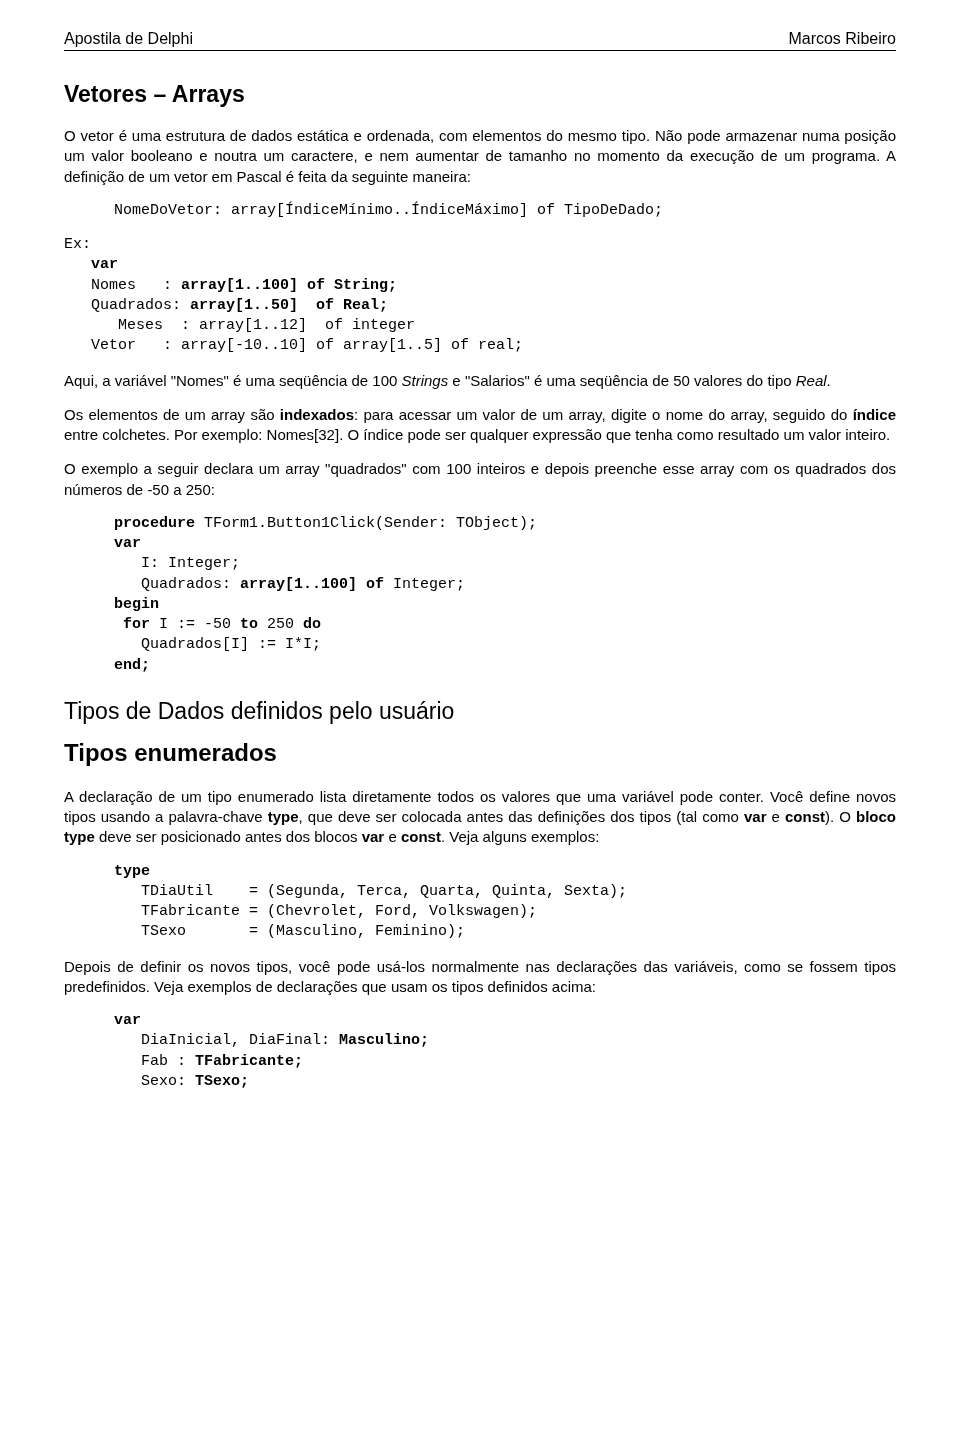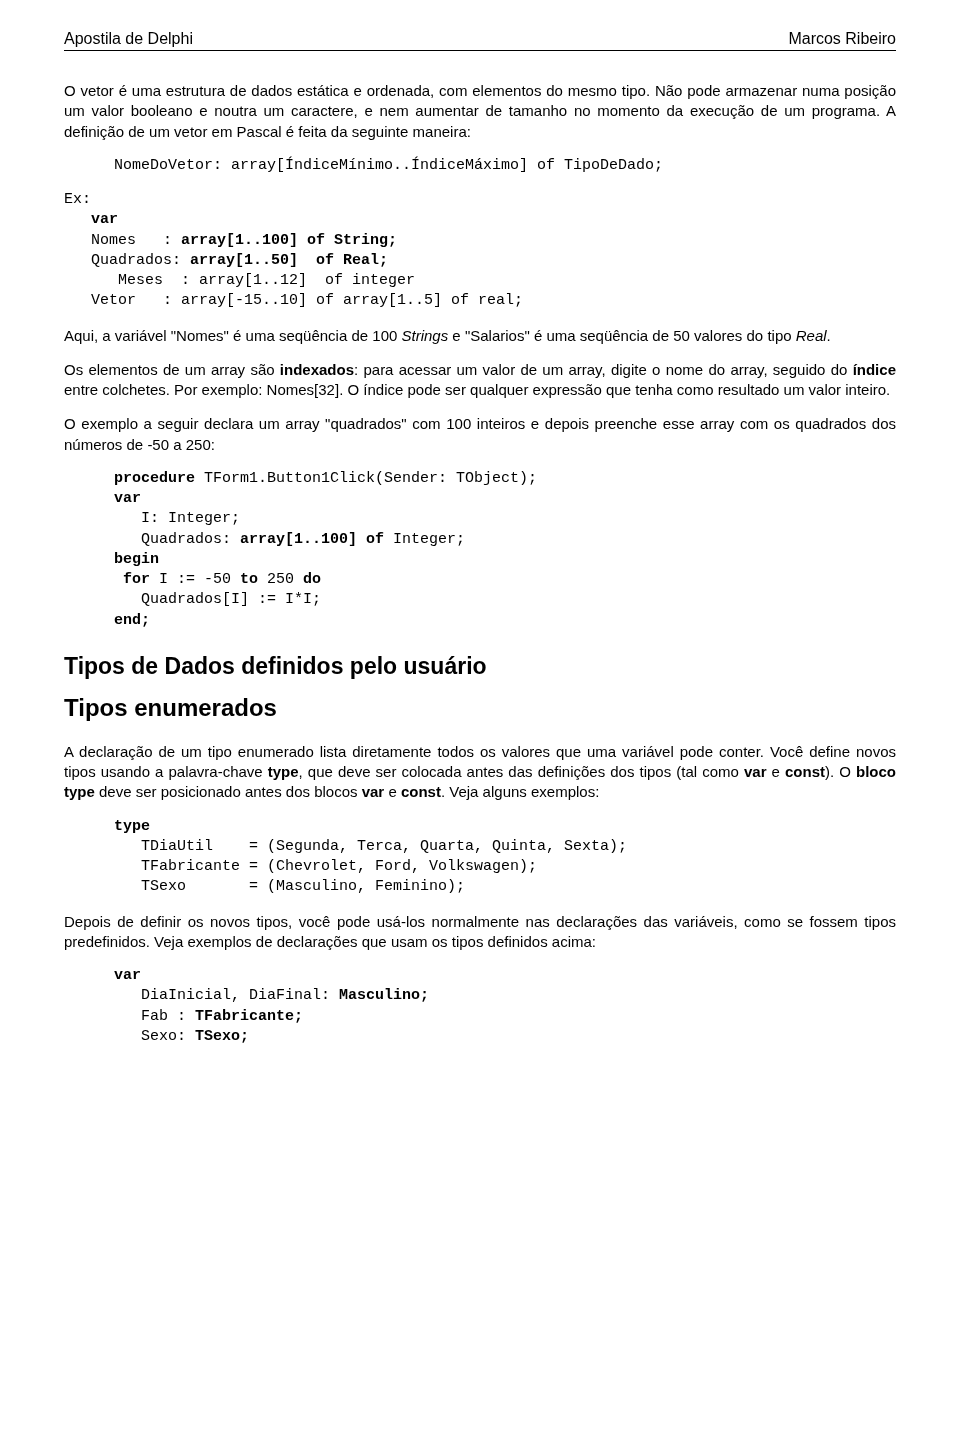--- a/index.html
+++ b/index.html
@@ -28,21 +28,21 @@
     margin-top: 2px;
     margin-bottom: 30px;
   }
   h1 {
     font-size: 23px;
     font-weight: bold;
     margin: 0 0 18px 0;
   }
   h2 {
     font-size: 23px;
-    font-weight: bold;
+    font-weight: normal;
     margin: 22px 0 14px 0;
   }
   h3 {
     font-size: 24px;
     font-weight: bold;
     margin: 10px 0 20px 0;
   }
   p {
     font-size: 15px;
     line-height: 1.35;
@@ -68,31 +68,32 @@
 <body>
 
 <div class="page">
 
   <div class="header-row">
     <span>Apostila de Delphi</span>
     <span>Marcos Ribeiro</span>
   </div>
   <div class="hr"></div>
 
+  <h1>Vetores – Arrays</h1>
 
   <p>O vetor é uma estrutura de dados estática e ordenada, com elementos do mesmo tipo. Não pode armazenar numa posição um valor booleano e noutra um caractere, e nem aumentar de tamanho no momento da execução de um programa. A definição de um vetor em Pascal é feita da seguinte maneira:</p>
 
   <div class="code indent1"><span>NomeDoVetor: array[ÍndiceMínimo..ÍndiceMáximo] of TipoDeDado;</span></div>
 
   <div class="code"><span>Ex:</span>
    <span class="b">var</span>
 <span>   Nomes   : </span><span class="b">array[1..100] of String;</span>
 <span>   Quadrados: </span><span class="b">array[1..50]  of Real;</span>
 <span>      Meses  : array[1..12]  of integer</span>
-<span>   Vetor   : array[-15..10] of array[1..5] of real;</span></div>
+<span>   Vetor   : array[-10..10] of array[1..5] of real;</span></div>
 
   <p><span>Aqui, a variável "Nomes" é uma seqüência de 100 </span><i>Strings</i><span> e "Salarios" é uma seqüência de 50 valores do tipo </span><i>Real</i><span>.</span></p>
 
   <p><span>Os elementos de um array são </span><b>indexados</b><span>: para acessar um valor de um array, digite o nome do array, seguido do </span><b>índice</b><span> entre colchetes. Por exemplo: Nomes[32]. O índice pode ser qualquer expressão que tenha como resultado um valor inteiro.</span></p>
 
   <p>O exemplo a seguir declara um array "quadrados" com 100 inteiros e depois preenche esse array com os quadrados dos números de -50 a 250:</p>
 
   <div class="code indent1"><span class="b">procedure </span><span>TForm1.Button1Click(Sender: TObject);</span>
 <span class="b">var</span>
 <span>   I: Integer;</span>

